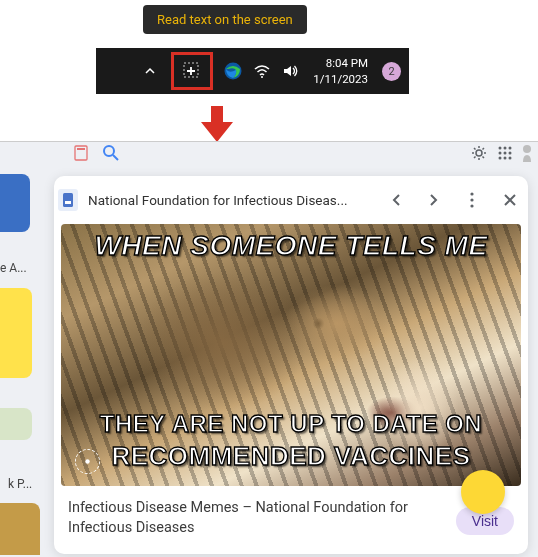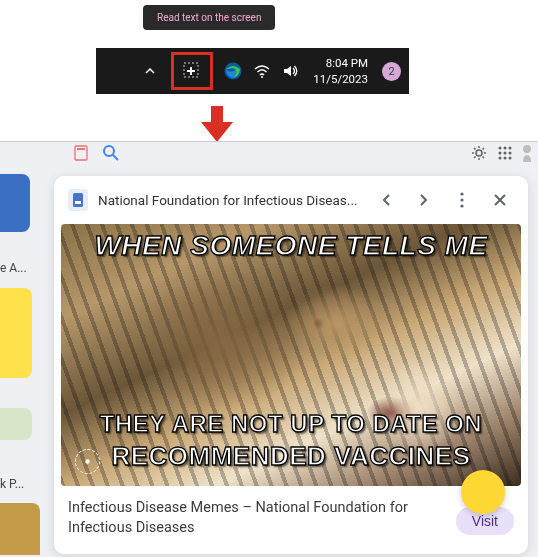--- a/index.html
+++ b/index.html
@@ -9,24 +9,24 @@
       font-family: -apple-system, BlinkMacSystemFont, "Segoe UI", Roboto, sans-serif;
       background: #fff;
       position: relative;
       overflow: hidden;
     }
     .tooltip {
       position: absolute;
       left: 143px;
       top: 5px;
       background: #2a2a2a;
-      color: #f9a8d4;
+      color: #eab308;
       padding: 7px 14px;
       border-radius: 4px;
-      font-size: 10px;
+      font-size: 13px;
     }
     .taskbar {
       position: absolute;
       left: 96px;
       top: 48px;
       width: 313px;
       height: 46px;
       background: #1a1a1a;
       display: flex;
       align-items: center;
@@ -134,36 +134,36 @@
     .side-label {
       position: absolute;
       font-size: 12px;
       color: #444;
     }
     .thumb1 { left: 0; top: 174px; border-radius: 0 8px 8px 0; background: #3a6fc4; width: 30px; height: 58px; }
     .label-a { left: 0; top: 261px; }
     .thumb2 { left: 0; top: 288px; background: #ffe24b; border-radius: 0 8px 8px 0; width: 32px; height: 90px; }
     .thumb3 { left: 0; top: 503px; background: #c49b48; border-radius: 0 8px 0 0; width: 40px; height: 52px; }
     .thumb4 { left: 0; top: 408px; background: #d8e5c8; border-radius: 0 8px 8px 0; width: 32px; height: 32px; }
-    .label-kp { left: 0; top: 477px; }
+    .label-kp { left: 8px; top: 477px; }
     .card {
       position: absolute;
       left: 54px;
       top: 176px;
       width: 474px;
       height: 378px;
       background: #fff;
       border-radius: 10px;
       box-shadow: 0 2px 12px rgba(0,0,0,0.12);
       overflow: hidden;
     }
     .card-header {
       display: flex;
       align-items: center;
-      padding: 10px 14px;
+      padding: 10px 4px;
       gap: 10px;
     }
     .fav-icon {
       width: 20px;
       height: 22px;
       background: #e8eef9;
       border-radius: 3px;
       display: flex;
       align-items: center;
       justify-content: center;
@@ -311,21 +311,21 @@
   </div>
   <div class="speaker-icon">
     <svg width="18" height="18" viewBox="0 0 18 18">
       <path d="M3 7 H6 L10 4 V14 L6 11 H3 Z" fill="#fff"></path>
       <path d="M12 6 Q15 9 12 12" stroke="#fff" stroke-width="1.3" fill="none"></path>
       <path d="M13.5 4 Q18 9 13.5 14" stroke="#fff" stroke-width="1.3" fill="none"></path>
     </svg>
   </div>
   <div class="time-date">
     <div>8:04 PM</div>
-    <div>11/5/2023</div>
+    <div>1/11/2023</div>
   </div>
   <div class="notif-badge">2</div>
 </div>
 
 <div class="red-arrow">
   <svg width="40" height="40" viewBox="0 0 40 40">
     <path d="M14 2 H26 V18 H36 L20 38 L4 18 H14 Z" fill="#d93025"></path>
   </svg>
 </div>
 

